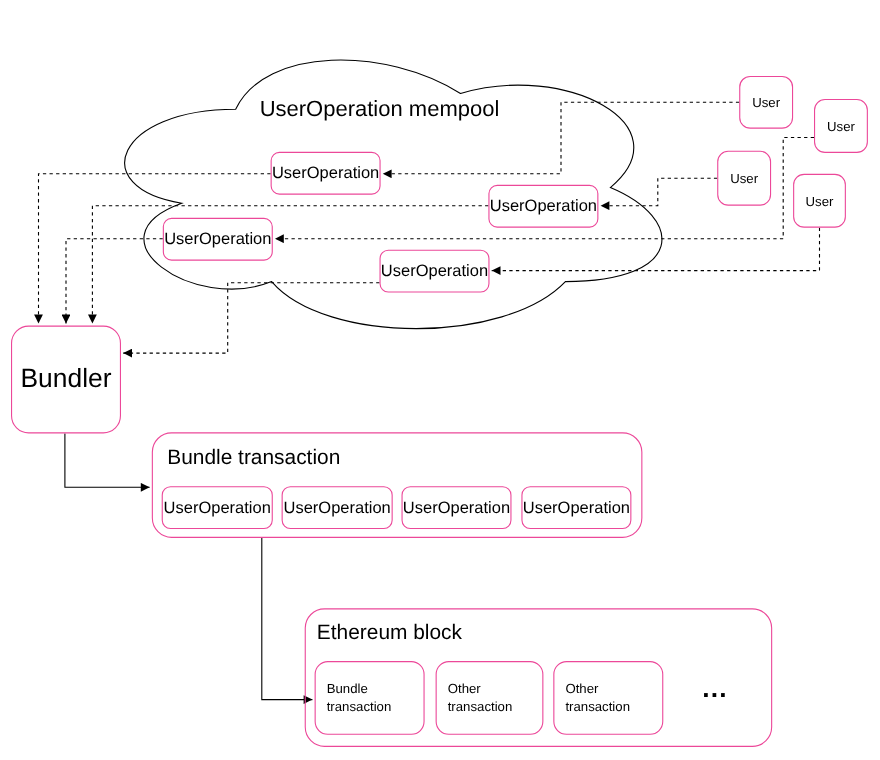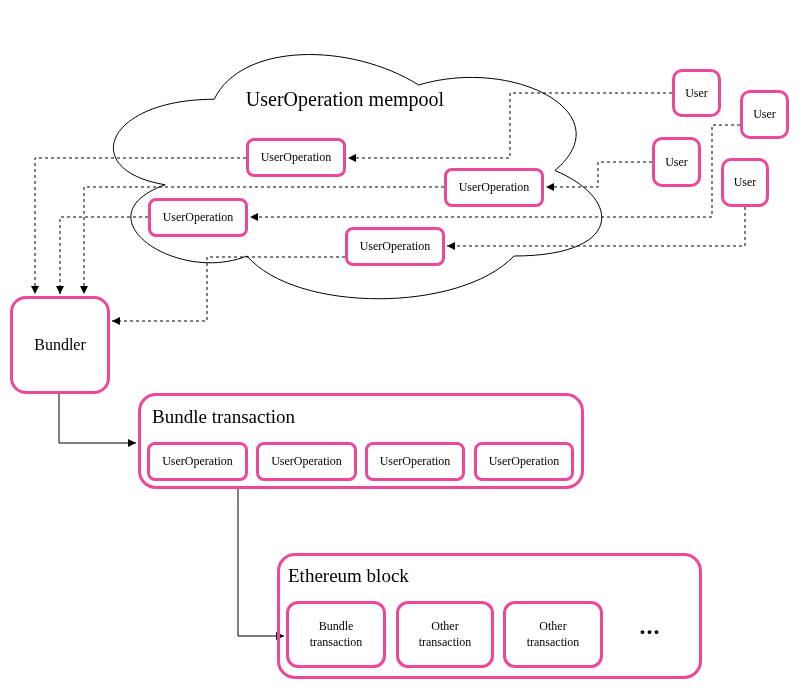--- a/index.html
+++ b/index.html
@@ -1,27 +1,27 @@
 <!DOCTYPE html>
 <html><head>
 <meta charset="utf-8">
 <style>
   html,body{margin:0;padding:0;background:#ffffff;}
   #canvas{
     position:relative;width:800px;height:691px;background:#ffffff;
-    font-family:Liberation Serif, serif;color:#000;overflow:hidden;
+    font-family:Liberation Sans, sans-serif;color:#000;overflow:hidden;
   }
   #wires{position:absolute;left:0;top:0;z-index:1;}
   .box{
-    position:absolute;box-sizing:border-box;border:3px solid #ec4899;background:transparent;
-    display:flex;align-items:center;justify-content:center;text-align:center;z-index:2;
+    position:absolute;box-sizing:border-box;border:1px solid #ec4899;background:transparent;
+    display:flex;align-items:center;justify-content:center;z-index:2;
   }
-  .userop{border-radius:8px;font-size:12px;}
+  .userop{border-radius:8px;font-size:15px;}
   .user{border-radius:10px;font-size:12px;}
-  .bundler{border-radius:16px;font-size:16px;}
+  .bundler{border-radius:16px;font-size:24px;}
   .container-box{border-radius:18px;}
   .eth-inner{border-radius:12px;font-size:12px;line-height:1.3;padding:0 10px;}
   .title{position:absolute;z-index:2;white-space:nowrap;}
   .mempool-title{left:195px;top:88px;width:300px;text-align:center;font-size:20px;}
   .bundle-title{left:152px;top:406px;font-size:19px;}
   .eth-title{left:288px;top:565px;font-size:19px;}
   .ellipsis{position:absolute;z-index:2;left:628px;top:613px;width:44px;text-align:center;
     font-size:24px;font-weight:bold;letter-spacing:1px;}
 </style>
 </head>

